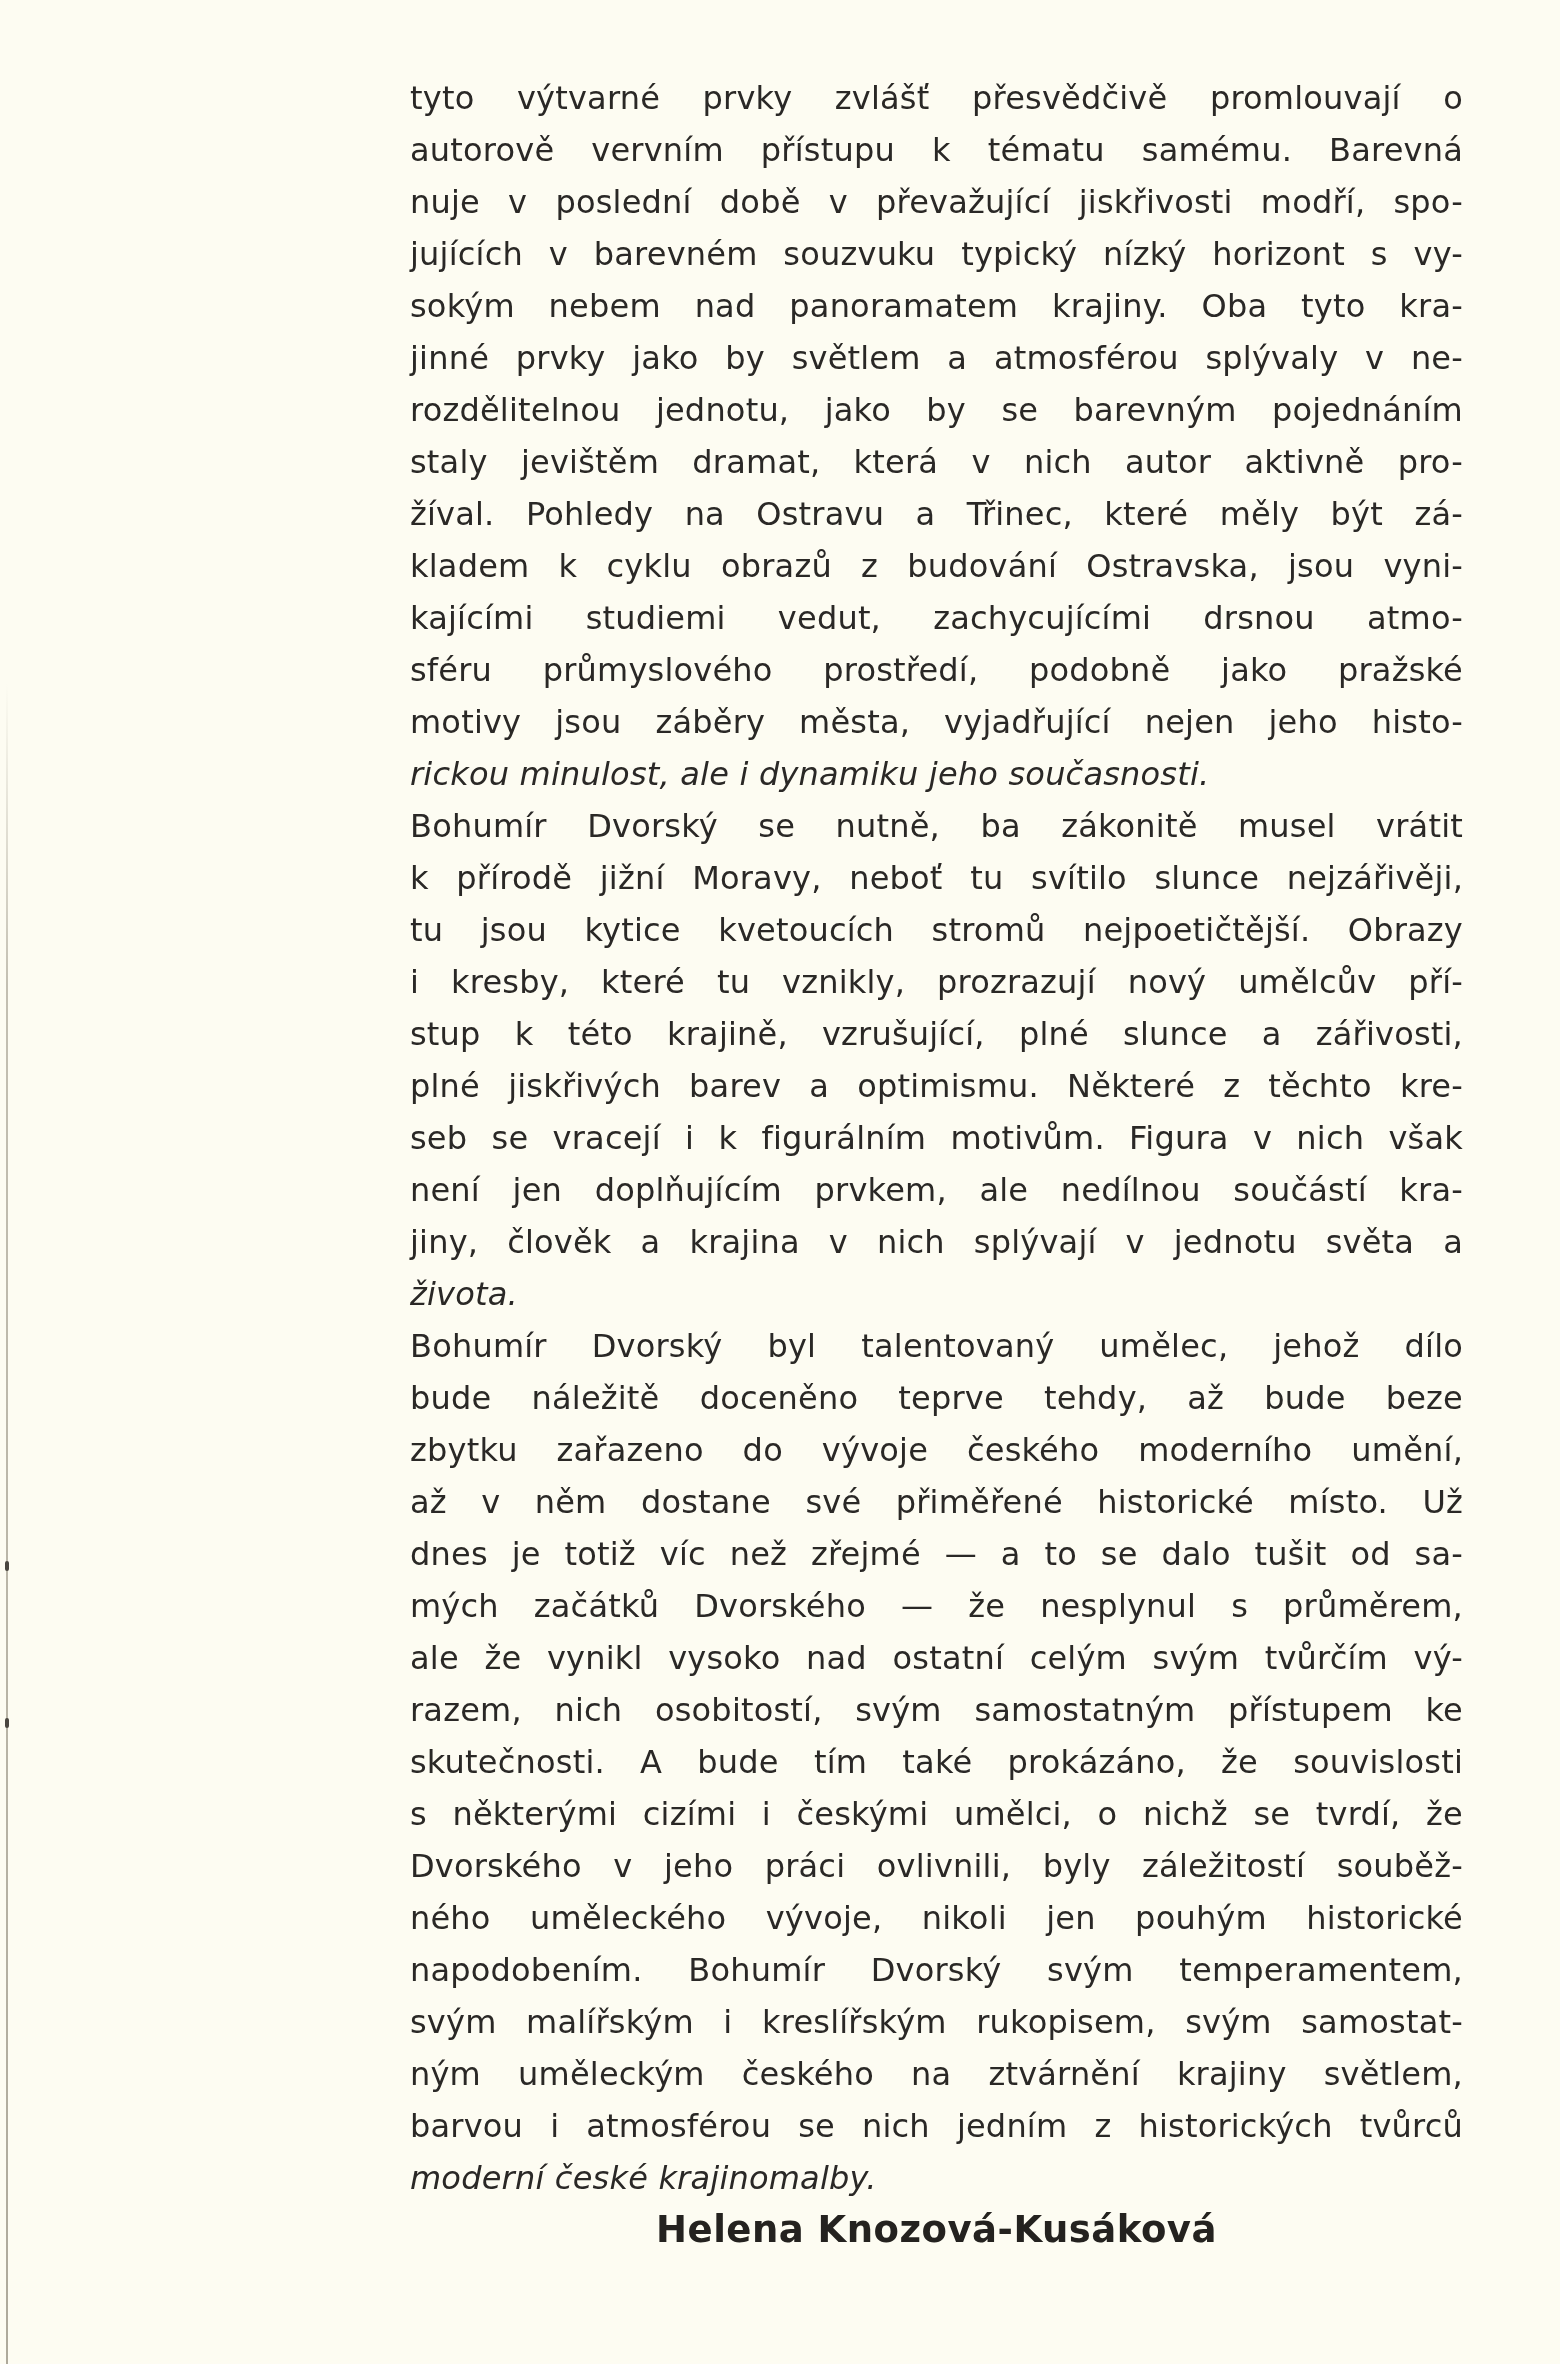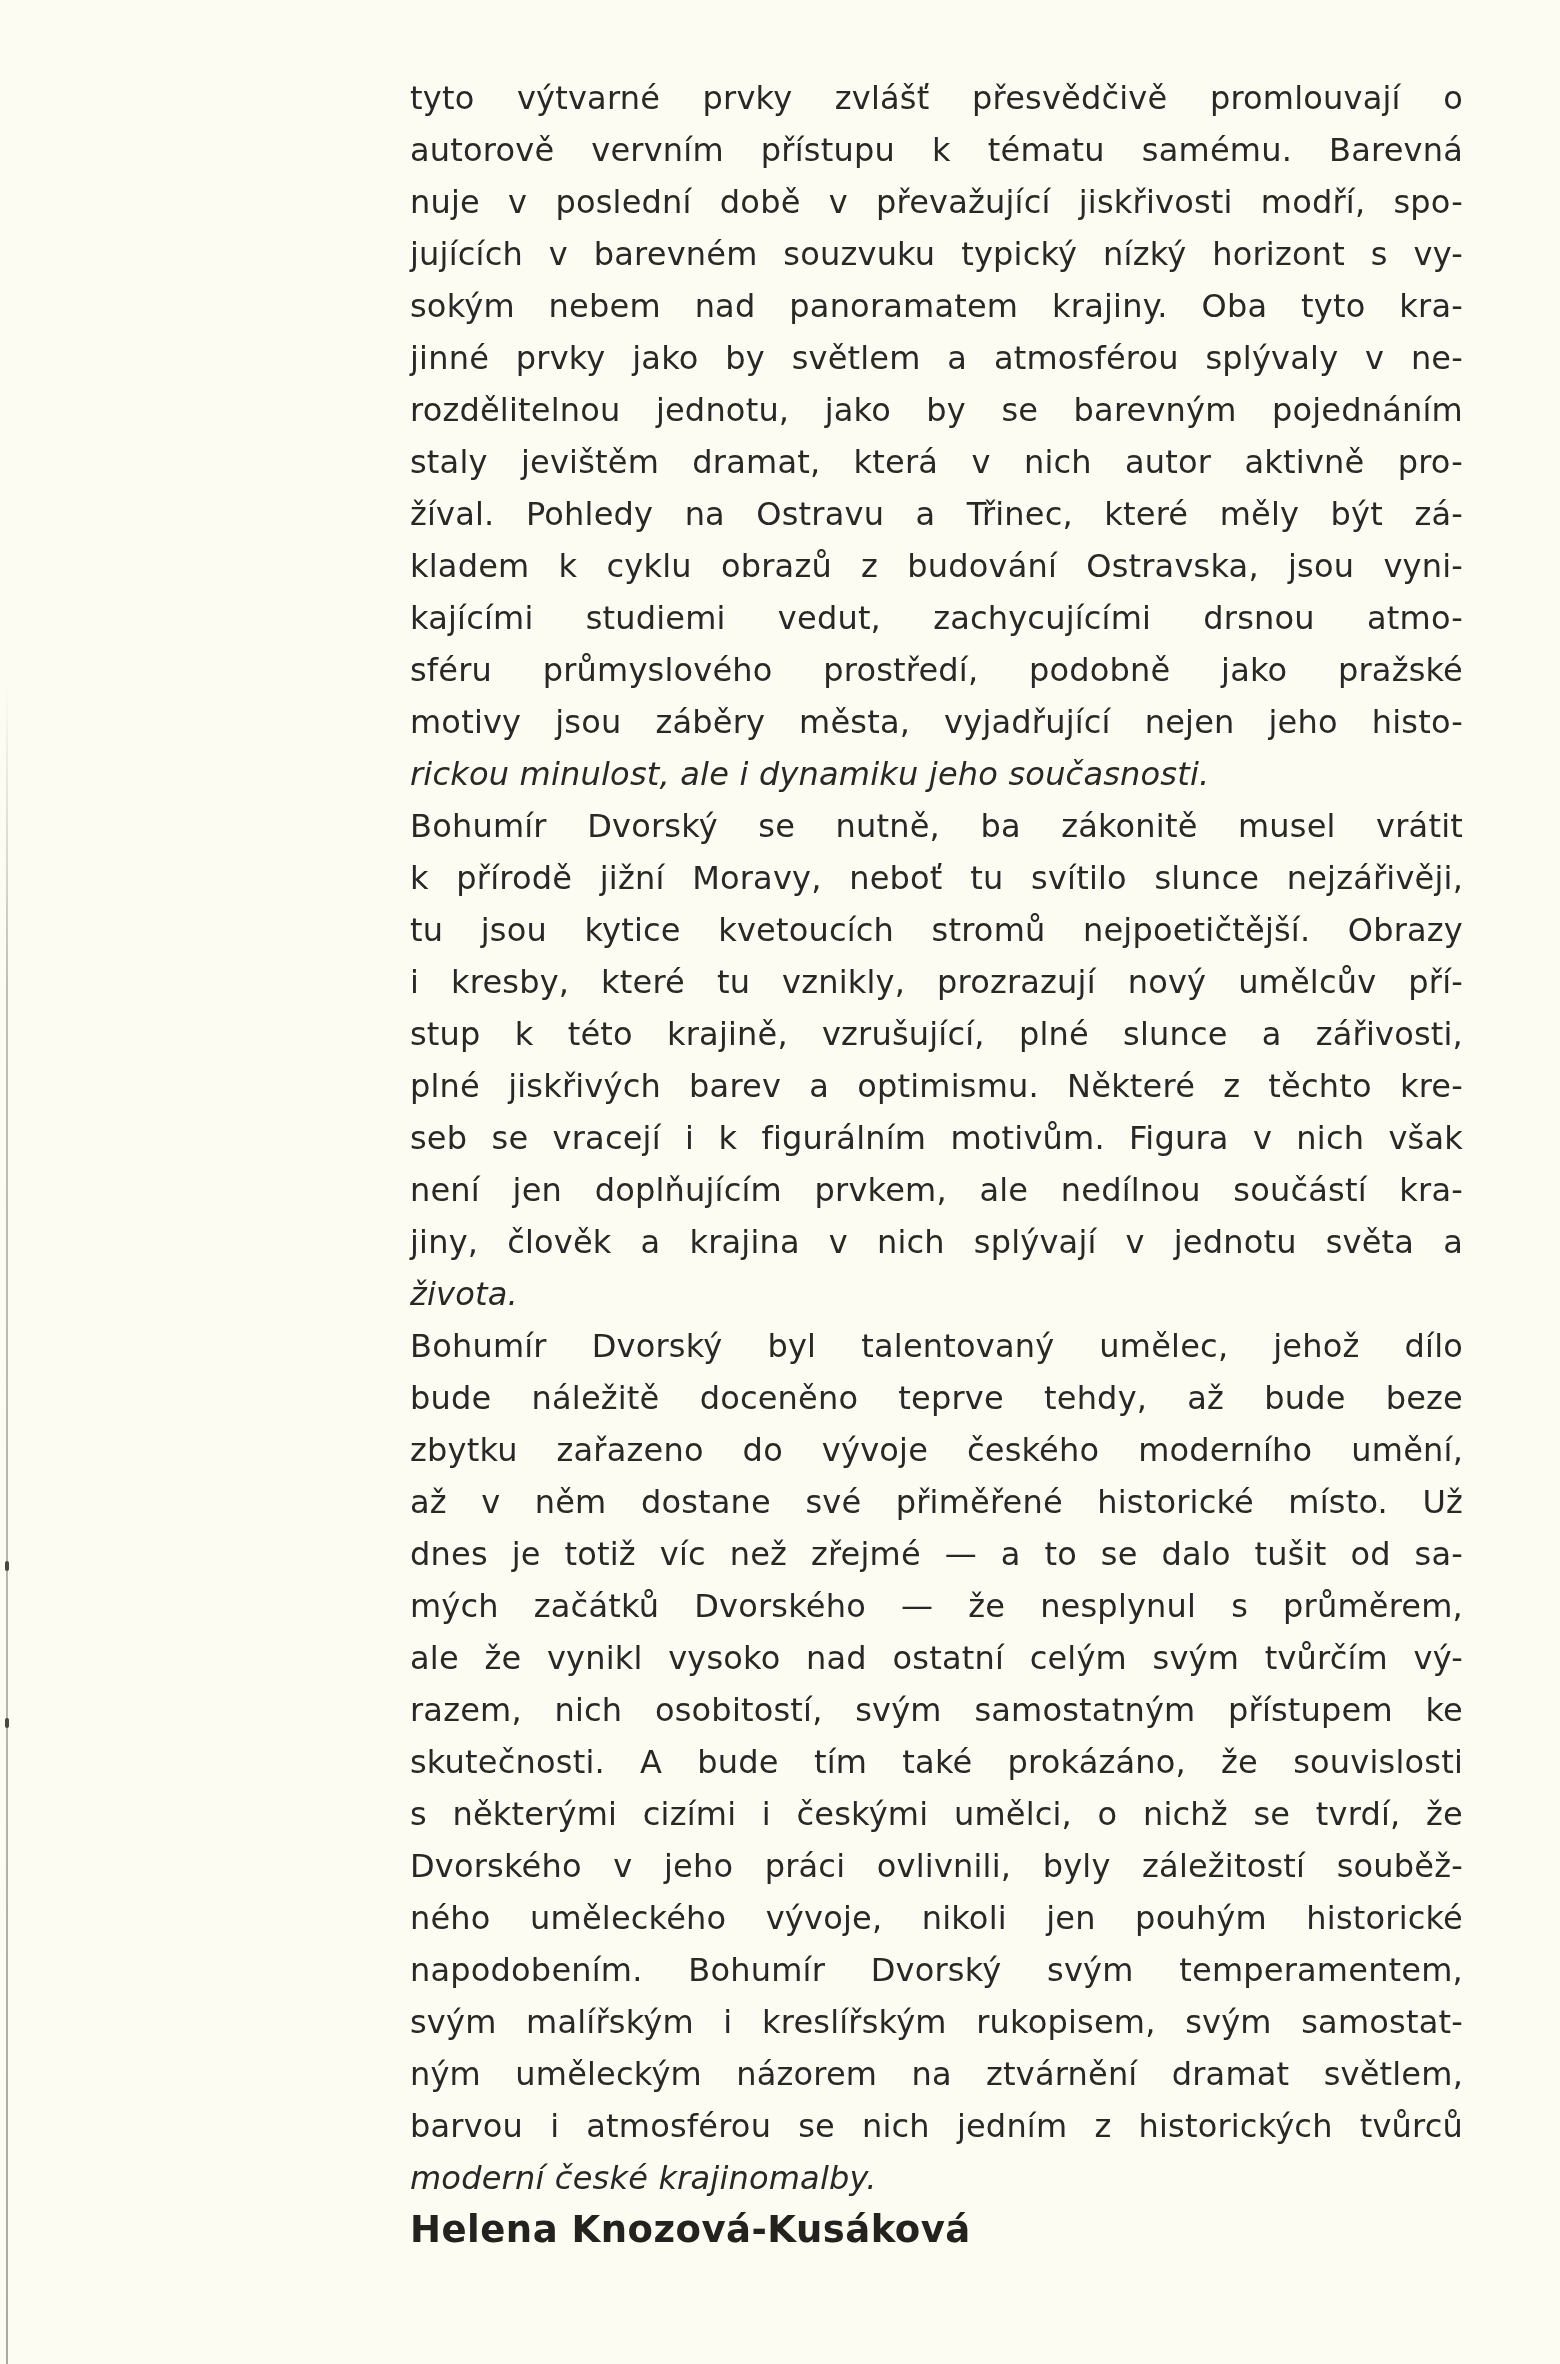--- a/index.html
+++ b/index.html
@@ -52,21 +52,21 @@
       text-align: left;
       text-align-last: left;
       font-style: italic;
     }
     .signature {
       display: block;
       height: 52px;
       line-height: 52px;
       font-size: 37px;
       font-weight: bold;
-      text-align: left;
+      text-align: center;
       letter-spacing: 0.5px;
       color: #24221f;
     }
   </style>
 </head>
 <body>
 
 <div class="gutter-line"></div>
 <div class="gutter-mark" style="top:1561px"></div>
 <div class="gutter-mark" style="top:1718px"></div>
@@ -108,19 +108,19 @@
     <span class="line">dnes je totiž víc než zřejmé — a to se dalo tušit od sa-</span>
     <span class="line">mých začátků Dvorského — že nesplynul s průměrem,</span>
     <span class="line">ale že vynikl vysoko nad ostatní celým svým tvůrčím vý-</span>
     <span class="line">razem, nich osobitostí, svým samostatným přístupem ke</span>
     <span class="line">skutečnosti. A bude tím také prokázáno, že souvislosti</span>
     <span class="line">s některými cizími i českými umělci, o nichž se tvrdí, že</span>
     <span class="line">Dvorského v jeho práci ovlivnili, byly záležitostí souběž-</span>
     <span class="line">ného uměleckého vývoje, nikoli jen pouhým historické</span>
     <span class="line">napodobením. Bohumír Dvorský svým temperamentem,</span>
     <span class="line">svým malířským i kreslířským rukopisem, svým samostat-</span>
-    <span class="line">ným uměleckým názorem na ztvárnění dramat světlem,</span>
+    <span class="line">ným uměleckým českého na ztvárnění krajiny světlem,</span>
     <span class="line">barvou i atmosférou se nich jedním z historických tvůrců</span>
     <span class="line last">moderní české krajinomalby.</span>
   </div>
   <span class="signature">Helena Knozová-Kusáková</span>
 </div>
 
 
 </body></html>

